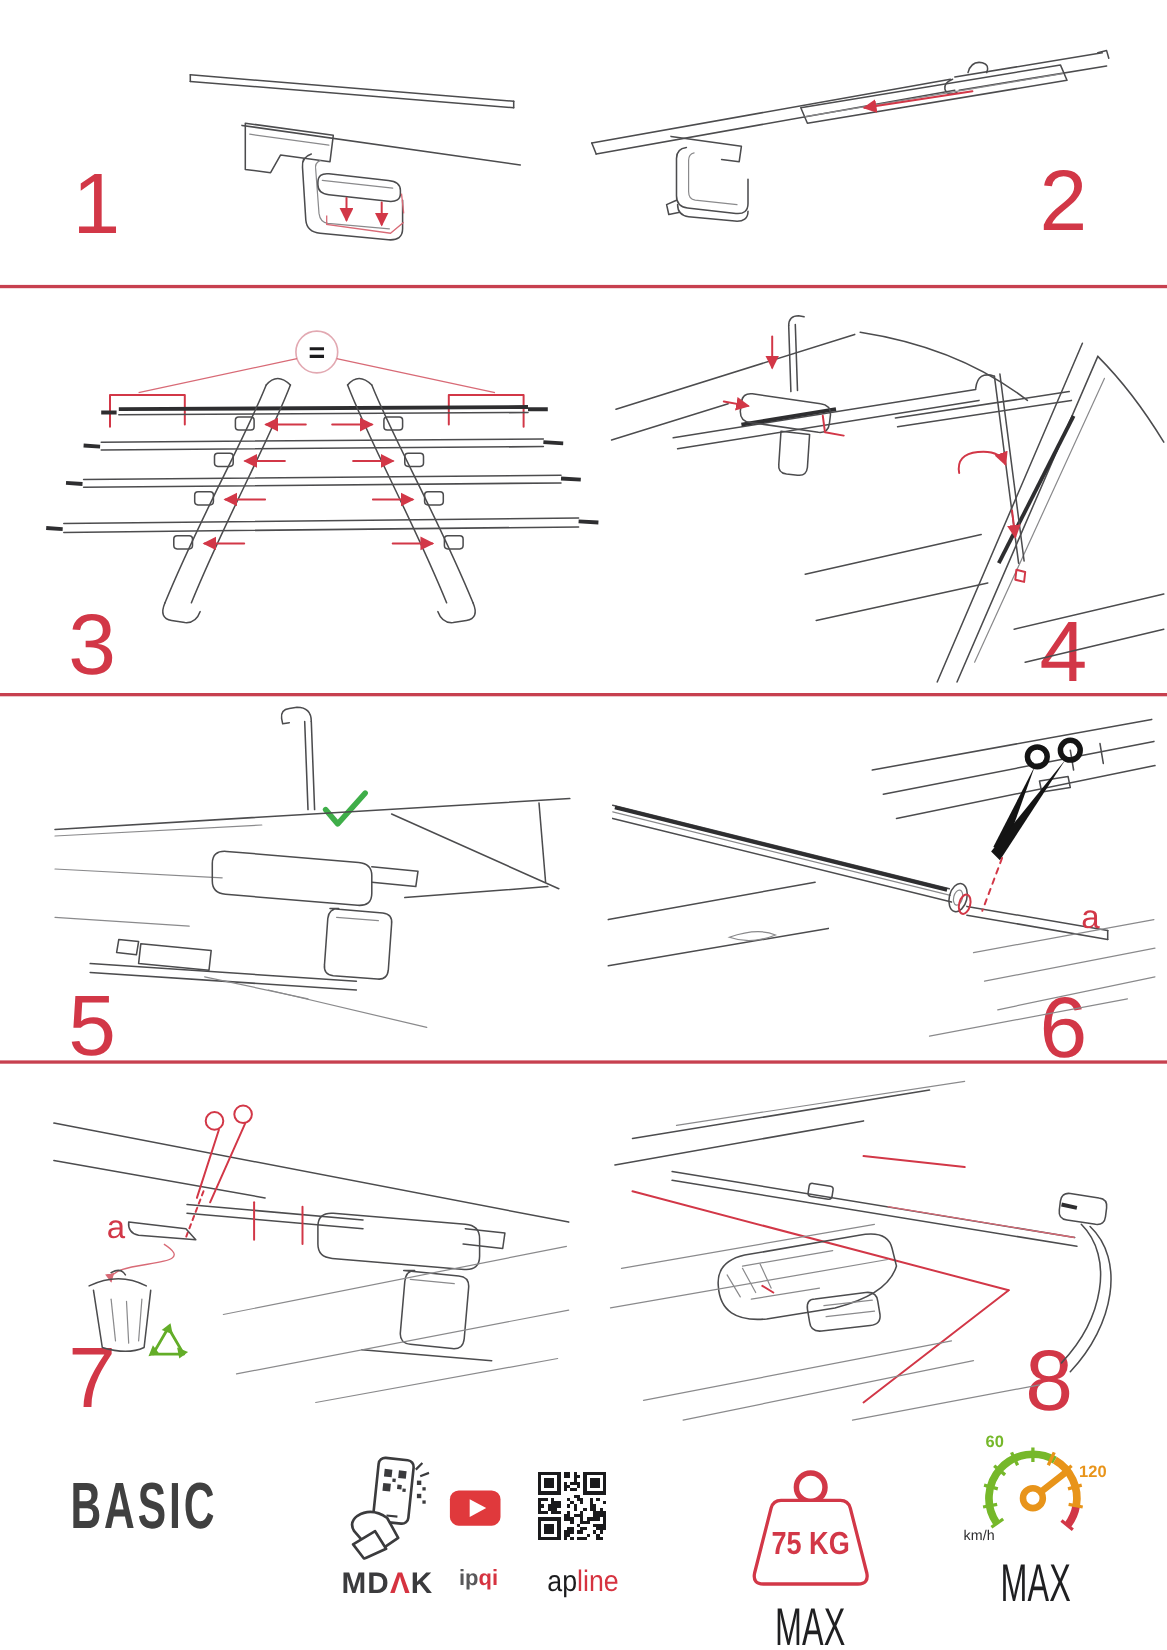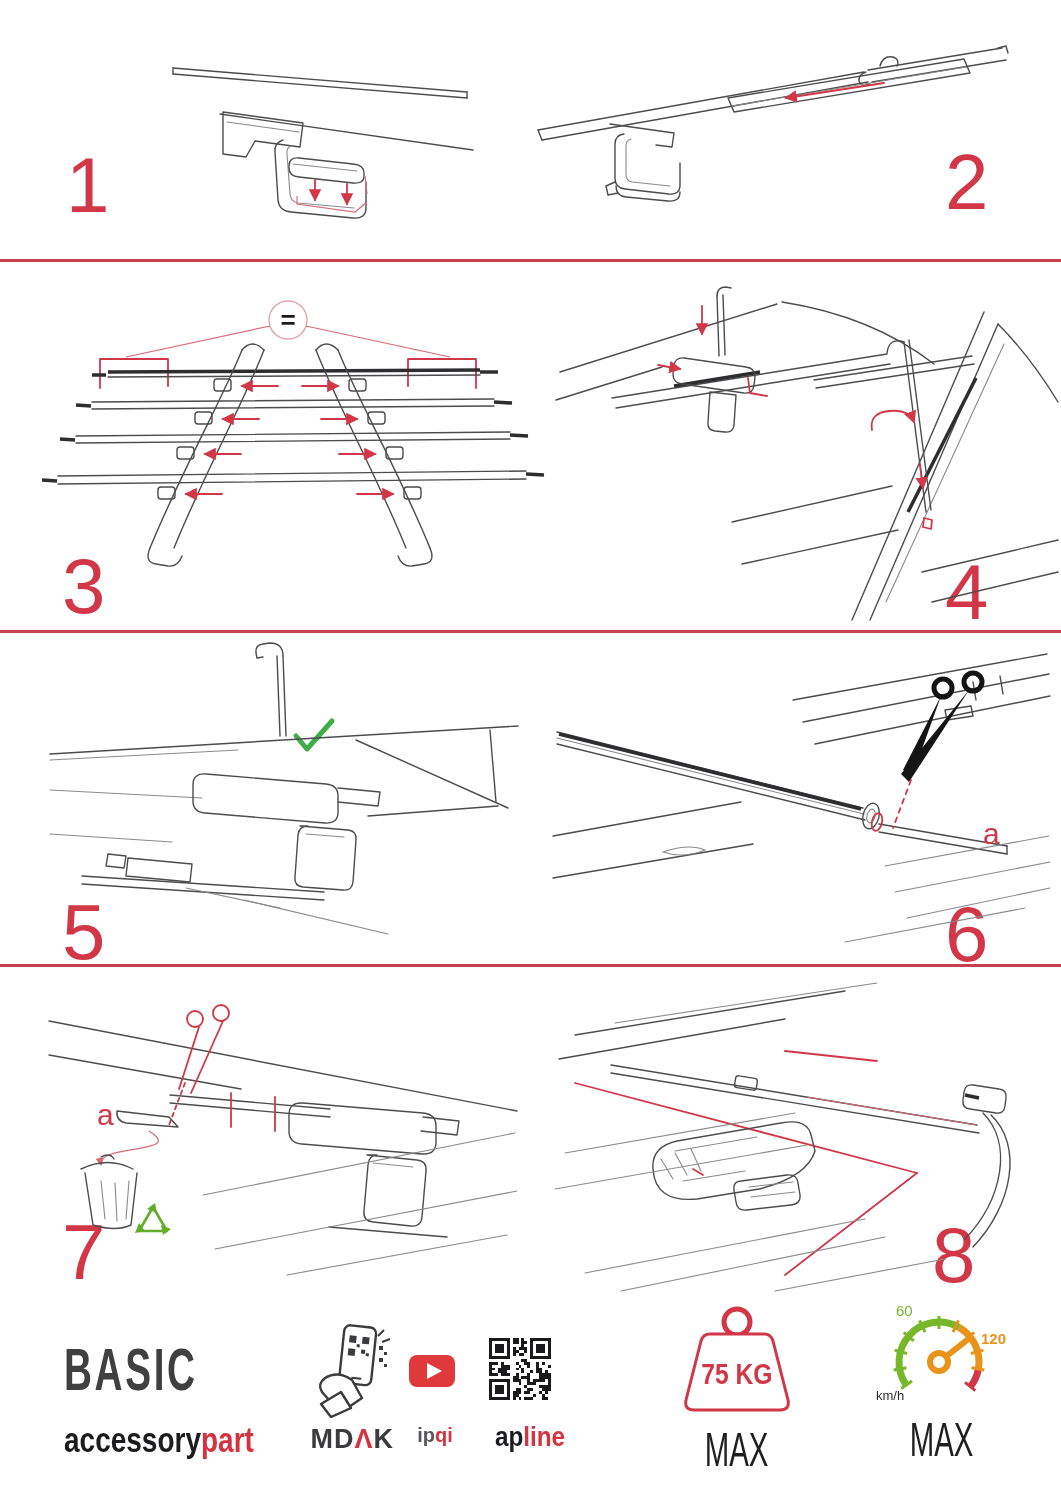--- a/index.html
+++ b/index.html
@@ -20,31 +20,31 @@
   .cond{display:inline-block;transform-origin:0 0;}
   .basic{position:absolute;left:64px;top:1336px;color:#404040;font-size:44px;letter-spacing:3px;font-weight:700;}
   .basic .cond{transform:scale(0.88,1.35);}
   .brand{position:absolute;left:64px;top:1420px;font-size:35px;font-weight:700;color:#1c1c1e;}
   .brand .cond{transform:scaleX(0.8);}
   .brand .red-part{color:#d63340;}
   .mdak{position:absolute;left:294px;top:1424px;width:100px;text-align:right;font-size:27px;font-weight:700;color:#3b3b3d;letter-spacing:1px;}
   .mdak .accent{color:#d63340;}
   .ipqi{position:absolute;left:408px;top:1424px;width:54px;text-align:center;font-size:20px;font-weight:700;color:#58585a;}
   .ipqi .accent{color:#d63340;}
-  .apline{position:absolute;left:488px;top:1422px;width:84px;text-align:center;font-size:27px;font-weight:700;color:#1c1c1e;}
+  .apline{position:absolute;left:488px;top:1422px;width:84px;text-align:center;font-size:27px;font-weight:400;color:#1c1c1e;}
   .apline .cond{transform:scaleX(0.9);transform-origin:center top;}
   .apline .accent{color:#d63340;}
   .badge{position:absolute;text-align:center;}
-  .weight-block{left:662px;top:1304px;width:150px;}
+  .weight-block{left:662px;top:1334px;width:150px;}
   .speed-block{left:876px;top:1300px;width:132px;}
   .weight-value{position:absolute;left:0;right:0;top:54px;text-align:center;font-size:29px;font-weight:700;color:#d23747;}
   .weight-value .cond{transform:scaleX(0.85);transform-origin:center top;}
   .max-label{font-size:42px;color:#1f1f21;display:inline-block;transform:scale(0.7,1.15);transform-origin:center top;}
   .max-row{position:absolute;left:0;right:0;top:118px;text-align:center;}
-  .speed-low{position:absolute;left:20px;top:2px;font-size:15px;font-weight:400;color:#76b82a;}
+  .speed-low{position:absolute;left:20px;top:2px;font-size:15px;font-weight:700;color:#76b82a;}
   .speed-high{position:absolute;right:2px;top:30px;font-size:15px;font-weight:700;color:#e8941a;margin-left:40px;}
   .speed-unit{position:absolute;left:0;right:0;top:88px;text-align:left;font-size:13px;color:#2e2e30;}
   .speed-max{position:absolute;left:0;right:0;top:112px;text-align:center;}
 </style>
 </head>
 <body>
 
 <div class="page">
 
   <div class="divider" style="top:259px"></div>
@@ -374,23 +374,20 @@
     </g>
     <path class="lt" d="M20,180 L250,140"></path>
       <path class="lt" d="M10,216 L262,172"></path>
     <path class="lt" d="M40,300 L320,246"></path>
       <path class="lt" d="M76,318 L340,264"></path>
       <path class="lt" d="M230,318 L400,286"></path>
   </svg>
 
   <div class="basic">
     <span class="cond">BASIC</span>
-  </div>
-  <div class="brand">
-    <span class="cond"><span>accessory</span><span class="red-part">part</span></span>
   </div>
 
   <svg class="ill" style="left:315px;top:1322px" width="76" height="96" viewBox="0 0 76 96">
     <g transform="rotate(6 40 40)">
       <rect x="26" y="4" width="32" height="58" rx="6" fill="#fff" stroke="#3b3b3d" stroke-width="2.4"></rect>
       <g fill="#3b3b3d">
         <rect x="32" y="14" width="7" height="7"></rect>
           <rect x="45" y="14" width="7" height="7"></rect>
         <rect x="32" y="27" width="7" height="7"></rect>
           <rect x="45" y="27" width="4" height="4"></rect>

